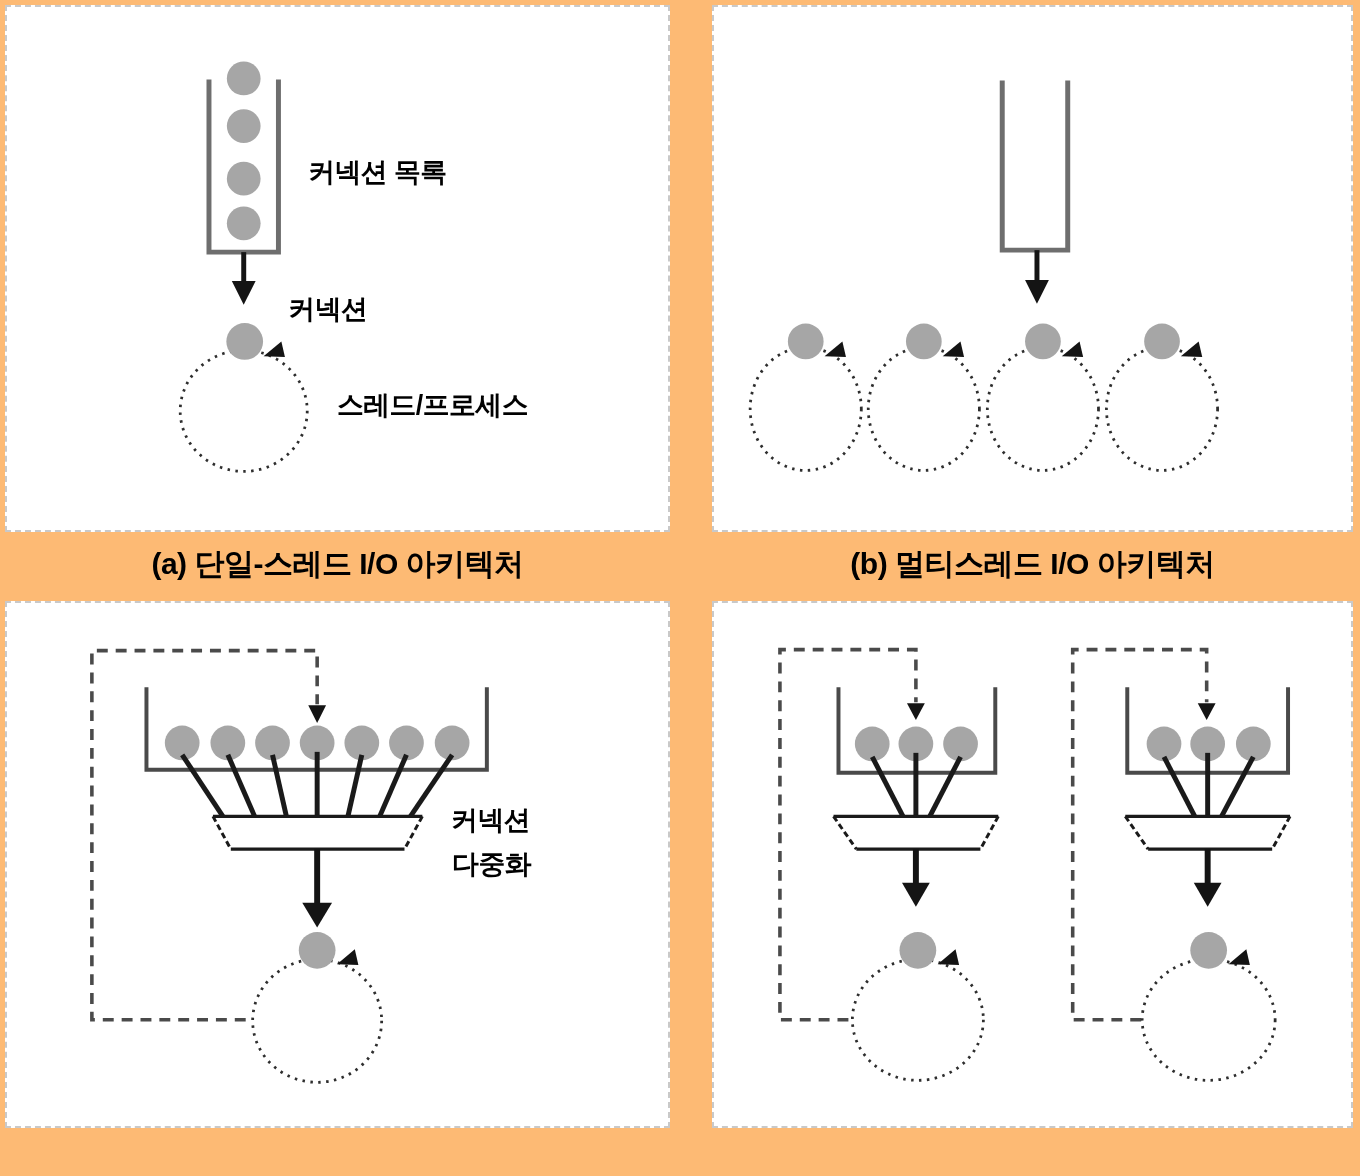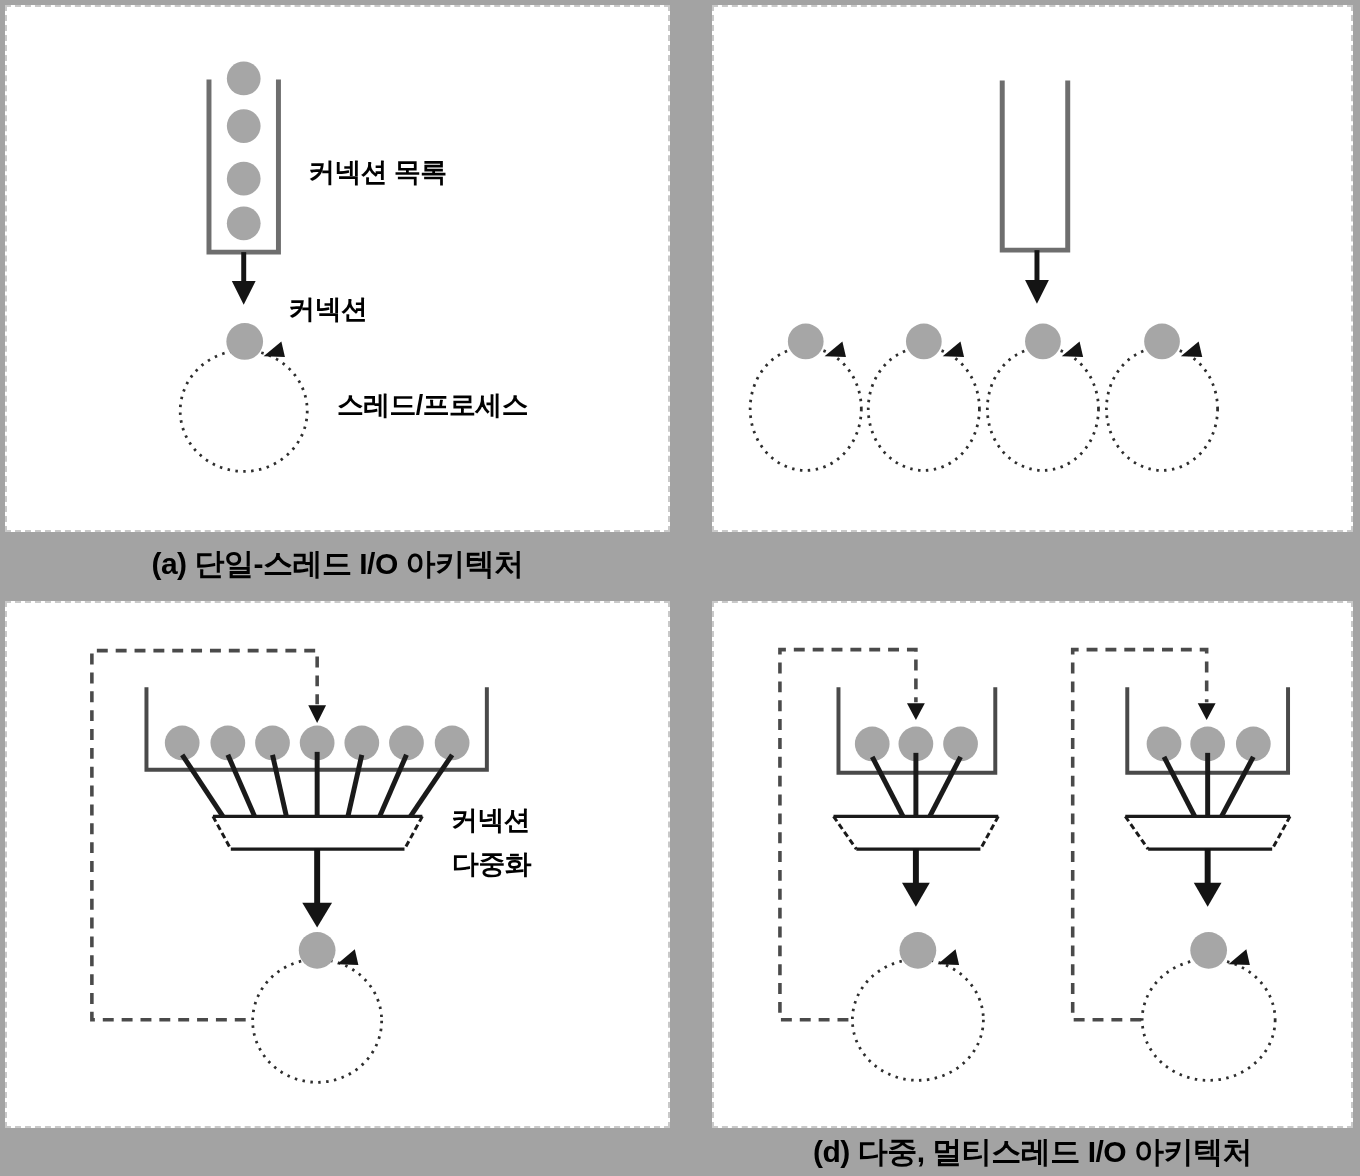--- a/index.html
+++ b/index.html
@@ -1,17 +1,17 @@
 <!DOCTYPE html>
 <html><head>
 <meta charset="utf-8">
 <style>
   html,body{margin:0;padding:0;background:#ffffff;}
   body{font-family:"Liberation Sans","DejaVu Sans",sans-serif;}
-  #stage{position:relative;width:1360px;height:1176px;background:#a3a3a3;overflow:hidden;}
+  #stage{position:relative;width:1360px;height:1176px;background:#fdba74;overflow:hidden;}
   .panel{position:absolute;border:2px dashed #c9c9c9;background:#ffffff;box-sizing:border-box;}
   .panel svg{display:block;width:100%;height:100%;}
   #panel-a{left:5px;top:5px;width:665px;height:527px;}
   #panel-b{left:712px;top:5px;width:641px;height:527px;}
   #panel-c{left:5px;top:601px;width:665px;height:527px;}
   #panel-d{left:712px;top:601px;width:641px;height:527px;}
   .caption{position:absolute;display:flex;align-items:center;justify-content:center;
            font-weight:bold;font-size:30px;color:#000;letter-spacing:-0.5px;}
   #caption-a{left:5px;top:533px;width:665px;height:62px;}
   #caption-b{left:712px;top:533px;width:641px;height:62px;}
@@ -94,20 +94,21 @@
           <polygon class="arrow-head" points="0,0 22,-8 20,8" transform="translate(350,352) rotate(-20)"></polygon>
         </g>
         <g>
           <ellipse class="loop" cx="451" cy="405" rx="56" ry="62"></ellipse>
           <circle class="ball" cx="451" cy="337" r="18"></circle>
           <polygon class="arrow-head" points="0,0 22,-8 20,8" transform="translate(470,352) rotate(-20)"></polygon>
         </g>
       </g>
     </svg>
   </div>
+  <div class="caption" id="caption-b">(b) 멀티스레드 I/O 아키텍처</div>
 
   <div class="panel" id="panel-c">
     <svg viewBox="0 0 665 527">
 
       <g>
         <polyline class="feedback" points="240,420 85,420 85,48 312,48 312,102"></polyline>
         <polygon class="arrow-head" points="312,121 303,103 321,103"></polygon>
       </g>
 
       <path class="wall-dark" d="M140,85 L140,168 L483,168 L483,85"></path>
@@ -219,15 +220,14 @@
         </g>
         <g>
           <ellipse class="loop" cx="498" cy="420" rx="67" ry="61"></ellipse>
           <circle class="ball" cx="498" cy="350" r="18.5"></circle>
           <polygon class="arrow-head" points="0,0 22,-8 20,8" transform="translate(518,364) rotate(-20)"></polygon>
         </g>
       </g>
 
     </svg>
   </div>
-  <div class="caption" id="caption-d">(d) 다중, 멀티스레드 I/O 아키텍처</div>
 
 </div>
 
 </body></html>

